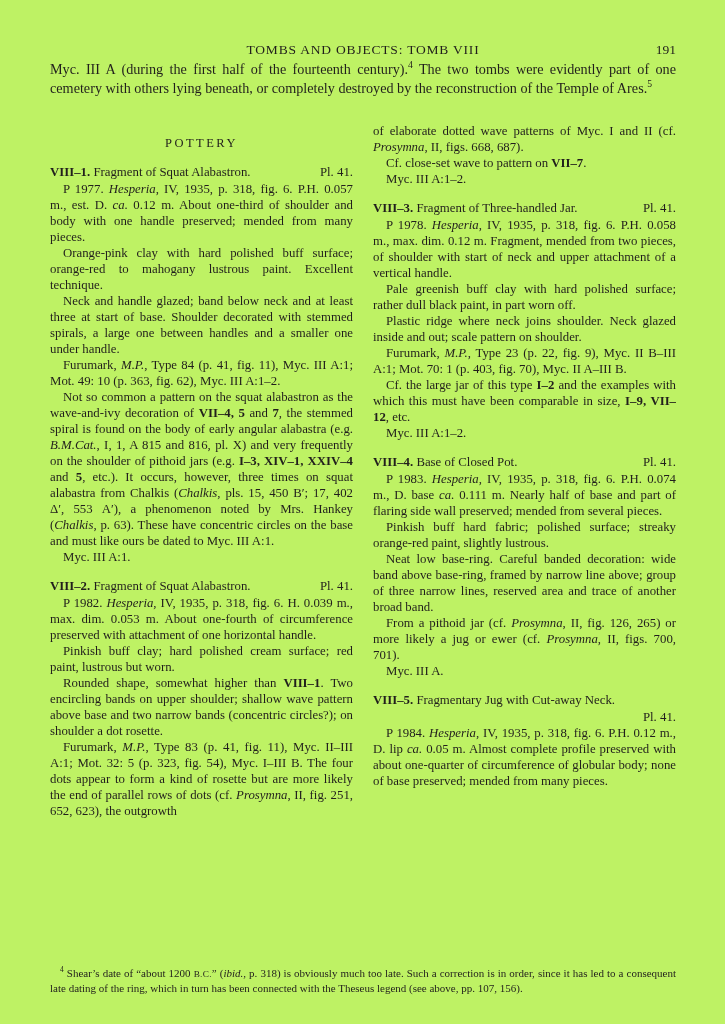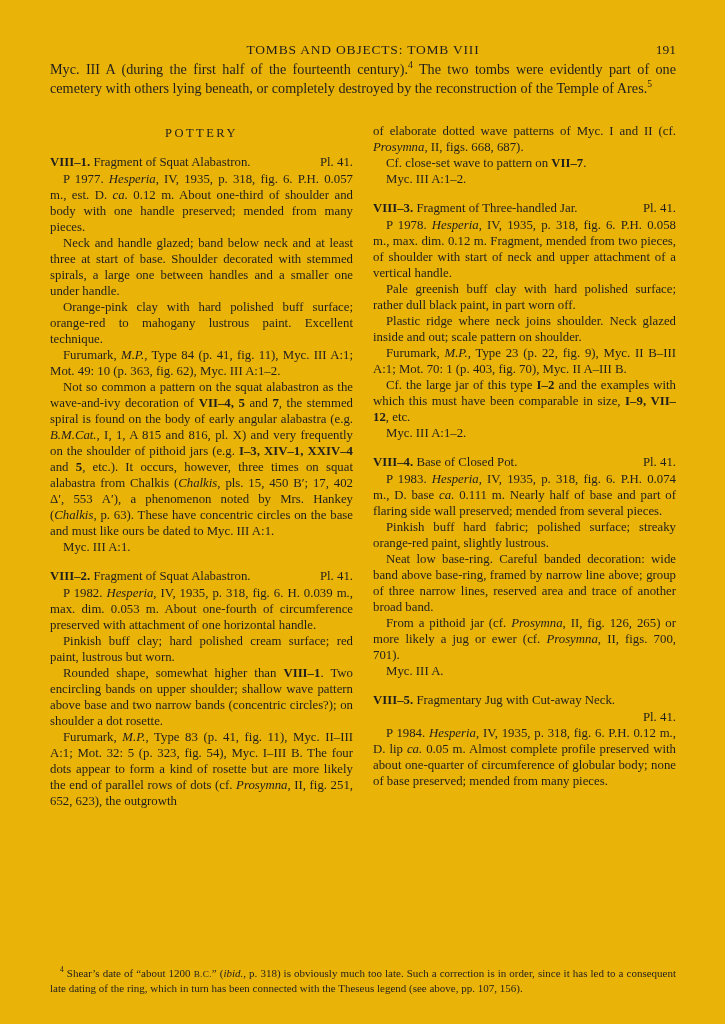--- a/index.html
+++ b/index.html
@@ -1,21 +1,21 @@
 <!DOCTYPE html>
 <html><head>
 <meta charset="utf-8">
 <style>
   html, body { margin: 0; padding: 0; background: #ffffff; }
   .page {
     position: relative;
     width: 725px;
     height: 1024px;
     margin: 0 auto;
-    background: #eab308;
+    background: #bef264;
     color: #211f1c;
     font-family: "Liberation Serif", serif;
     overflow: hidden;
     box-sizing: border-box;
   }
   .content {
     position: absolute;
     top: 42px; left: 50px; right: 49px;
   }
   .running-head-row {
@@ -47,21 +47,21 @@
   .col {
     width: 303px;
     font-size: 12.8px;
     line-height: 16px;
     text-align: justify;
   }
   .col-heading {
     text-align: center;
     letter-spacing: 2.5px;
     font-size: 12.5px;
-    margin: 2px 0 11px 0;
+    margin: 12px 0 11px 0;
   }
   p.para { margin: 0; }
   p.indent { text-indent: 13px; }
   .entry-title {
     margin-top: 13px;
     margin-bottom: 1px;
     text-align: left;
     overflow: hidden;
   }
   .plate { float: right; }
@@ -91,22 +91,22 @@
       <div class="page-number">191</div>
     </div>
 
     <p class="intro para"><span>Myc. III A (during the first half of the fourteenth century).</span><span class="run-sup">4</span><span> The two tombs were evidently part of one cemetery with others lying beneath, or completely destroyed by the reconstruction of the Temple of Ares.</span><span class="run-sup">5</span></p>
 
     <div class="columns">
       <div class="col">
           <div class="col-heading">POTTERY</div>
           <div class="entry-title"><span class="plate">Pl. 41.</span><span class="run-b">VIII–1.</span><span> Fragment of Squat Alabastron.</span></div>
           <p class="para indent"><span>P 1977. </span><span class="run-i">Hesperia</span><span>, IV, 1935, p. 318, fig. 6. P.H. 0.057 m., est. D. </span><span class="run-i">ca.</span><span> 0.12 m. About one-third of shoulder and body with one handle preserved; mended from many pieces.</span></p>
+          <p class="para indent"><span>Orange-pink clay with hard polished buff surface; orange-red to mahogany lustrous paint. Excellent technique.</span></p>
           <p class="para indent"><span>Neck and handle glazed; band below neck and at least three at start of base. Shoulder decorated with stemmed spirals, a large one between handles and a smaller one under handle.</span></p>
-          <p class="para indent"><span>Orange-pink clay with hard polished buff surface; orange-red to mahogany lustrous paint. Excellent technique.</span></p>
           <p class="para indent"><span>Furumark, </span><span class="run-i">M.P.</span><span>, Type 84 (p. 41, fig. 11), Myc. III A:1; Mot. 49: 10 (p. 363, fig. 62), Myc. III A:1–2.</span></p>
           <p class="para indent"><span>Not so common a pattern on the squat alabastron as the wave-and-ivy decoration of </span><span class="run-b">VII–4, 5</span><span> and </span><span class="run-b">7</span><span>, the stemmed spiral is found on the body of early angular alabastra (e.g. </span><span class="run-i">B.M.Cat.</span><span>, I, 1, A 815 and 816, pl. X) and very frequently on the shoulder of pithoid jars (e.g. </span><span class="run-b">I–3, XIV–1, XXIV–4</span><span> and </span><span class="run-b">5</span><span>, etc.). It occurs, however, three times on squat alabastra from Chalkis (</span><span class="run-i">Chalkis</span><span>, pls. 15, 450 B′; 17, 402 Δ′, 553 A′), a phenomenon noted by Mrs. Hankey (</span><span class="run-i">Chalkis</span><span>, p. 63). These have concentric circles on the base and must like ours be dated to Myc. III A:1.</span></p>
           <p class="para indent"><span>Myc. III A:1.</span></p>
           <div class="entry-title"><span class="plate">Pl. 41.</span><span class="run-b">VIII–2.</span><span> Fragment of Squat Alabastron.</span></div>
           <p class="para indent"><span>P 1982. </span><span class="run-i">Hesperia</span><span>, IV, 1935, p. 318, fig. 6. H. 0.039 m., max. dim. 0.053 m. About one-fourth of circumference preserved with attachment of one horizontal handle.</span></p>
           <p class="para indent"><span>Pinkish buff clay; hard polished cream surface; red paint, lustrous but worn.</span></p>
           <p class="para indent"><span>Rounded shape, somewhat higher than </span><span class="run-b">VIII–1</span><span>. Two encircling bands on upper shoulder; shallow wave pattern above base and two narrow bands (concentric circles?); on shoulder a dot rosette.</span></p>
           <p class="para indent"><span>Furumark, </span><span class="run-i">M.P.</span><span>, Type 83 (p. 41, fig. 11), Myc. II–III A:1; Mot. 32: 5 (p. 323, fig. 54), Myc. I–III B. The four dots appear to form a kind of rosette but are more likely the end of parallel rows of dots (cf. </span><span class="run-i">Prosymna</span><span>, II, fig. 251, 652, 623), the outgrowth</span></p>
         </div>
       <div class="col">

